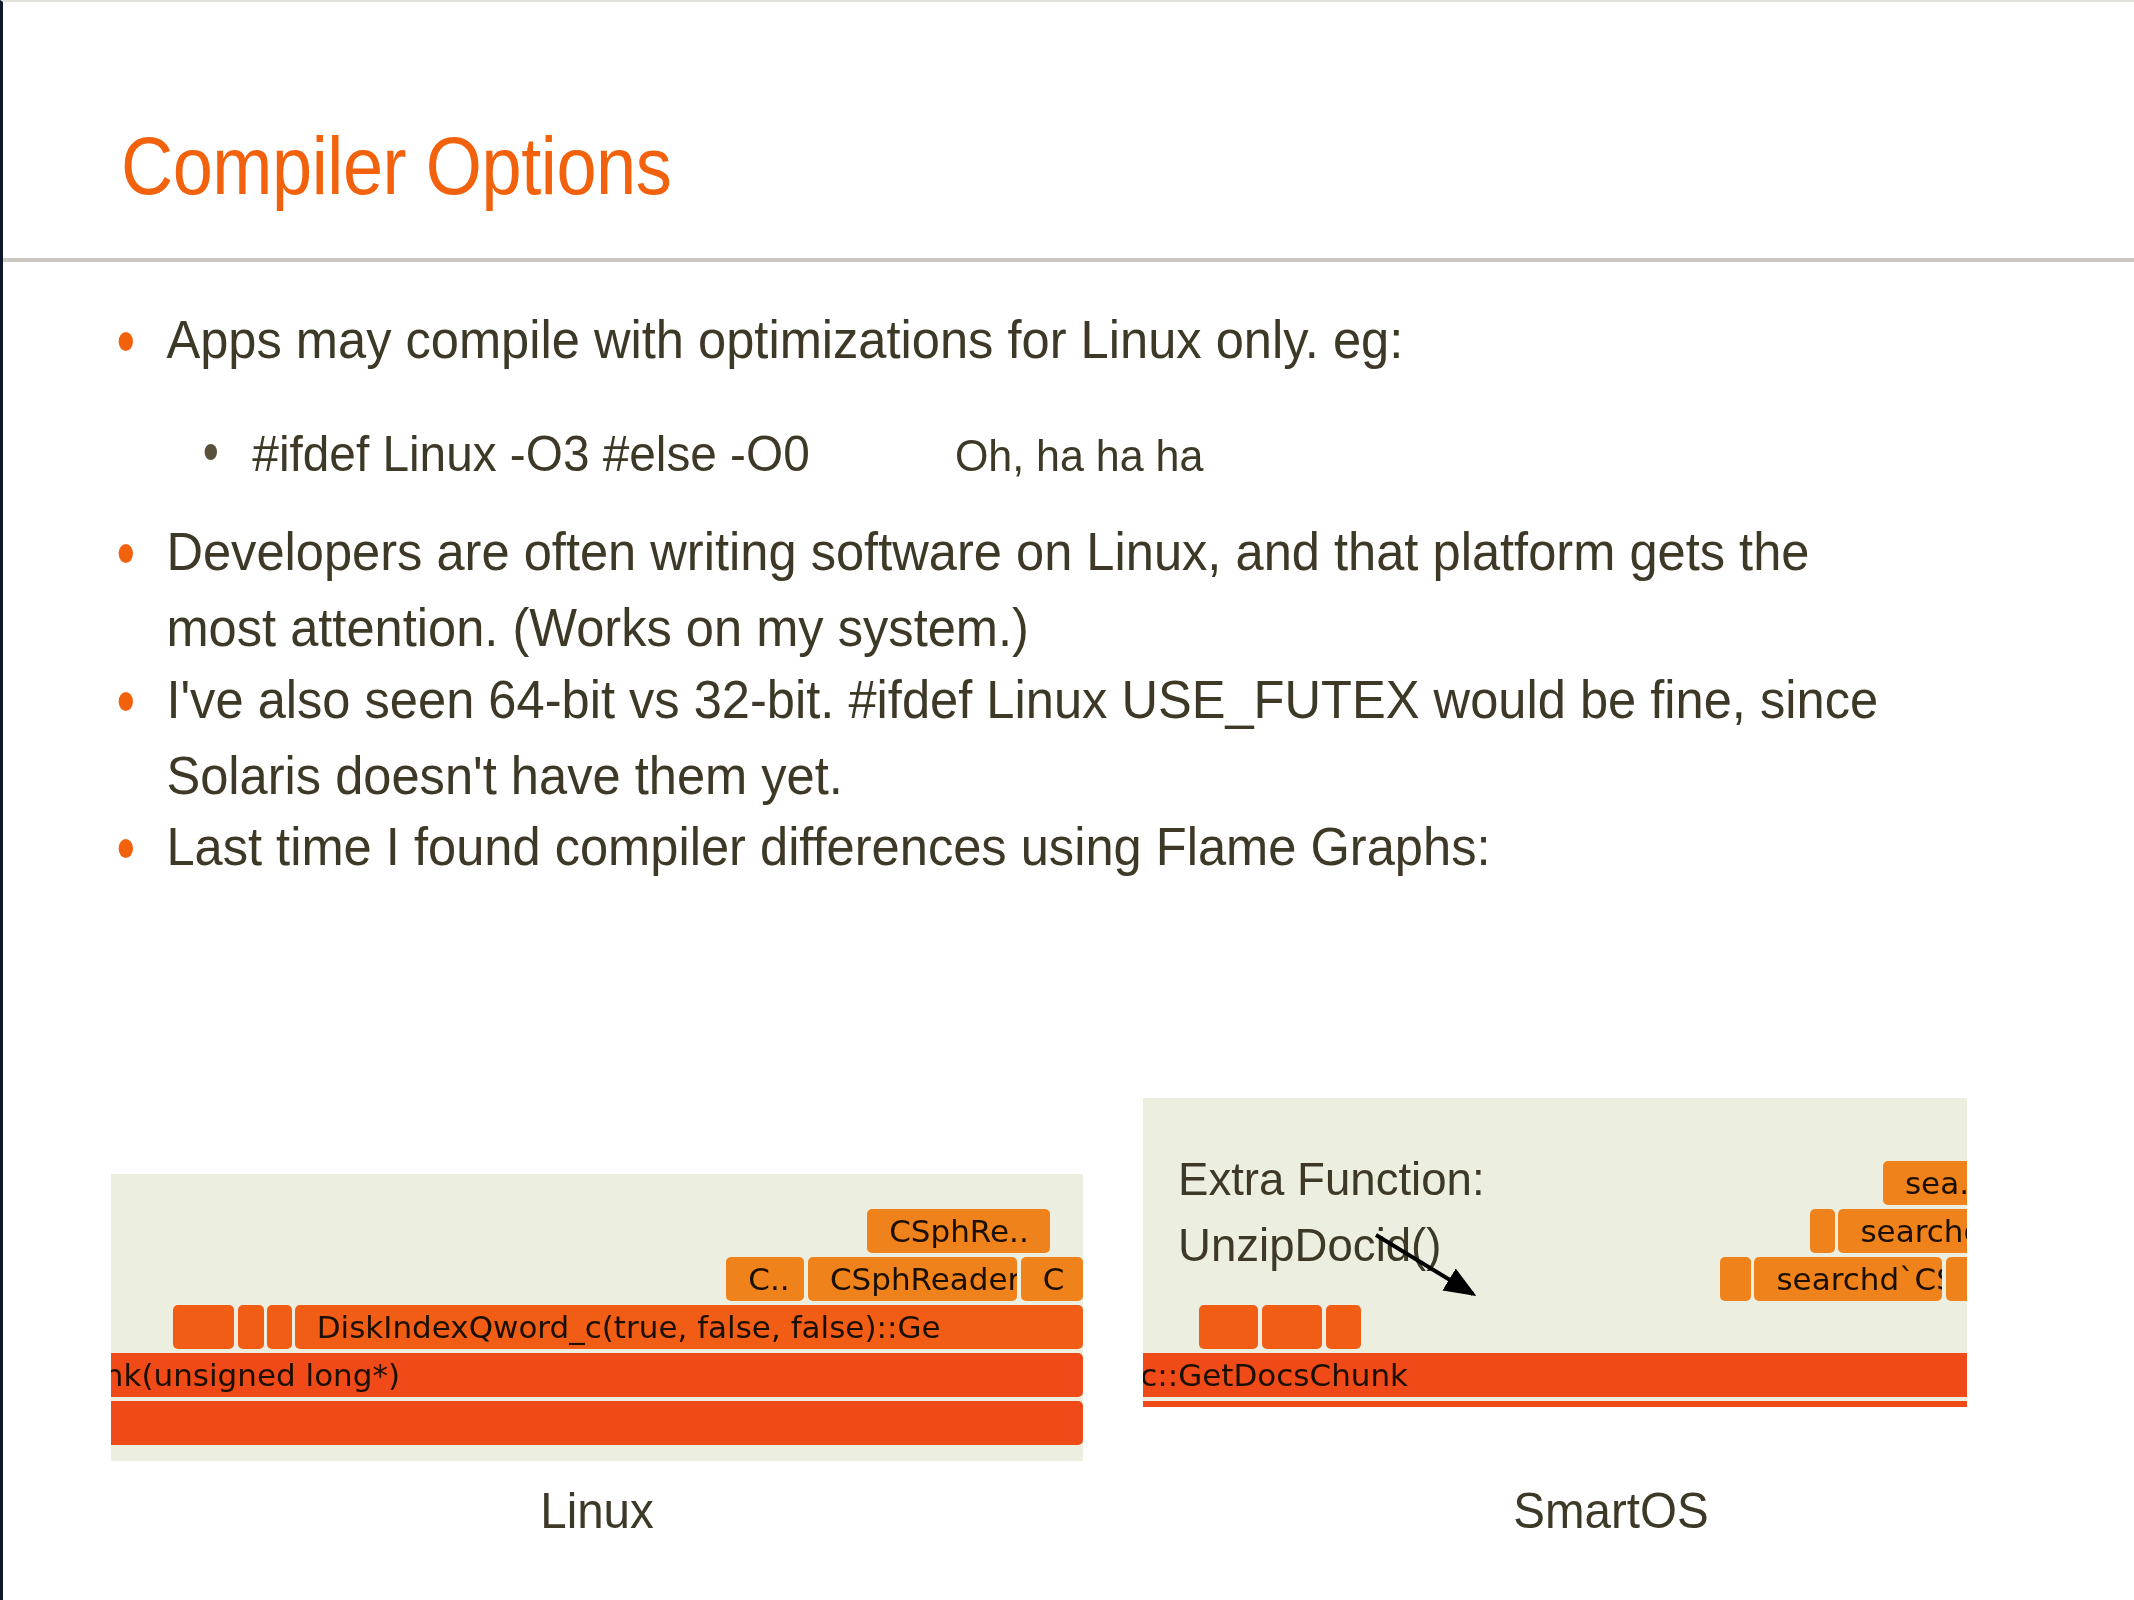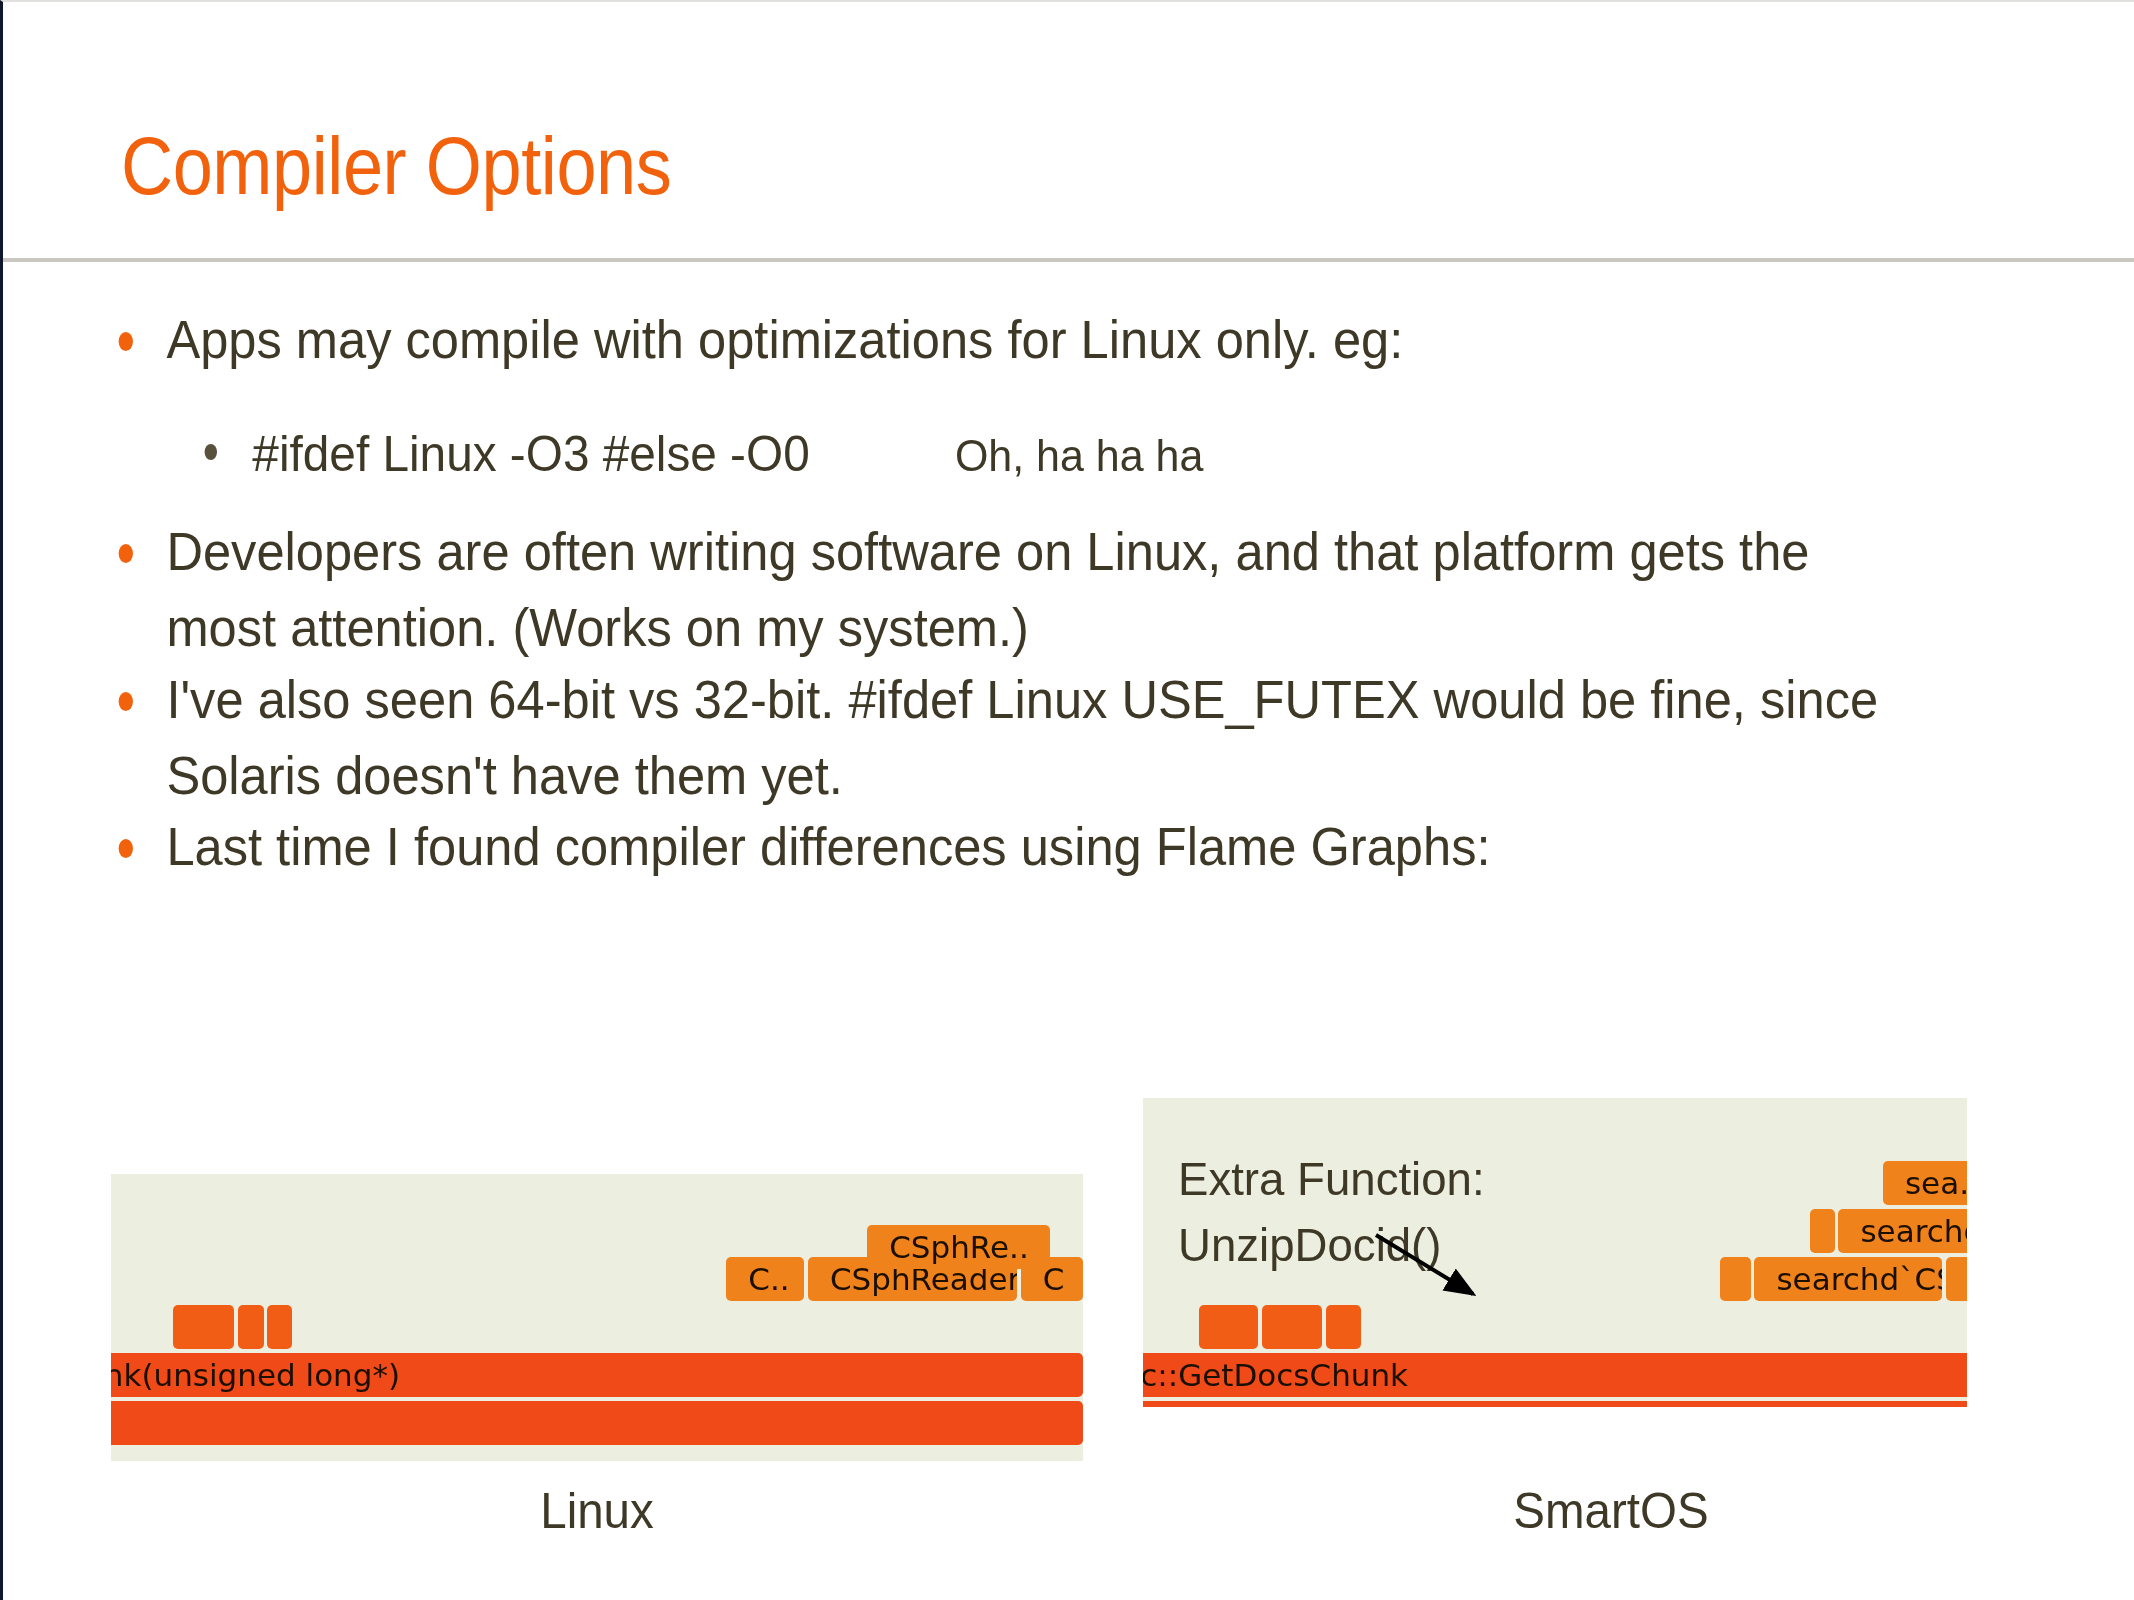--- a/index.html
+++ b/index.html
@@ -195,24 +195,25 @@
       <span class="dot"></span>
       <span class="txt">Last time I found compiler differences using Flame Graphs:</span>
     </div>
 
   </div>
 
   <div class="flame" id="flame-linux">
       <div class="frame l3" style="left: 62.208px; width: 61.236px; height: 44px; top: 131px;"></div>
       <div class="frame l3" style="left: 127.332px; width: 25.272px; height: 44px; top: 131px;"></div>
       <div class="frame l3" style="left: 155.52px; width: 25.272px; height: 44px; top: 131px;"></div>
+      <div class="frame l3" style="left: 183.708px; width: 788.292px; height: 44px; top: 131px;">DiskIndexQword_c(true, false, false)::Ge</div>
       <div class="frame l1" style="left: 615.276px; width: 77.76px; height: 44px; top: 83px;">C..</div>
       <div class="frame l1" style="left: 696.924px; width: 208.98px; height: 44px; top: 83px;">CSphReader::Unzi..</div>
       <div class="frame l1" style="left: 909.792px; width: 62.208px; height: 44px; top: 83px;">C</div>
-      <div class="frame l1" style="left: 756.216px; width: 182.736px; height: 44px; top: 35px; margin-top: 16px;">CSphRe..</div>
+      <div class="frame l1" style="left: 756.216px; width: 182.736px; height: 44px; top: 35px;">CSphRe..</div>
       <div class="frame l4" style="left: -29.16px; width: 1001.16px; height: 44px; top: 179px;">nk(unsigned long*)</div>
       <div class="frame l4" style="left: -29.16px; width: 1001.16px; height: 44px; top: 227px;"></div>
     </div>
   <div class="caption" id="caption-linux">Linux</div>
 
   <div class="flame" id="flame-smartos">
     <div class="annot" id="annot-extra">Extra Function:
 UnzipDocid()</div>
     <svg id="arrow-svg" viewBox="0 0 824 363">
       <defs>

